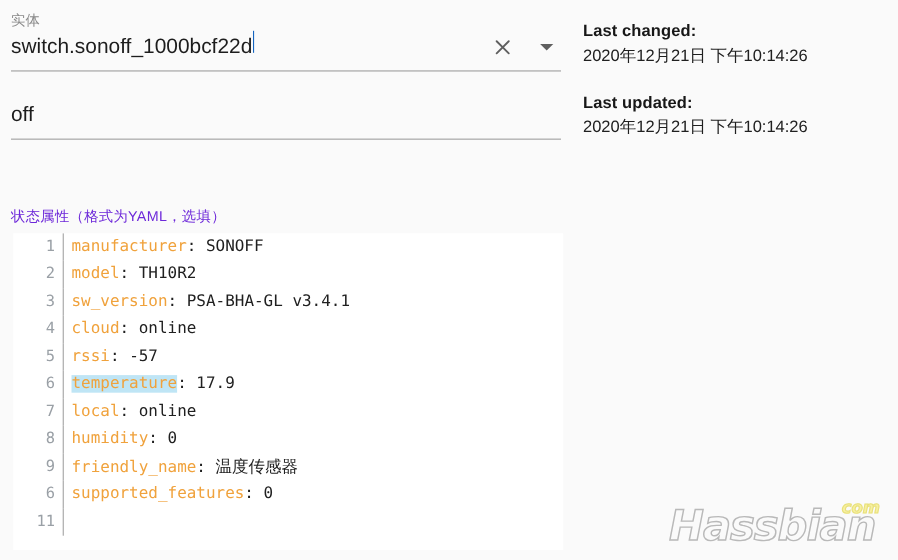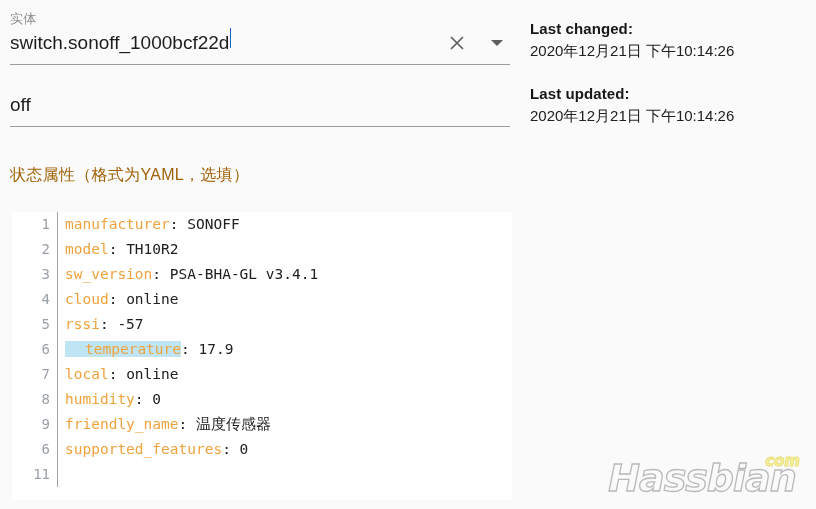--- a/index.html
+++ b/index.html
@@ -75,23 +75,23 @@
     align-items: center;
     justify-content: center;
     cursor: pointer;
   }
   .icon-btn svg { display: block; }
 
   
   .attr-label {
     position: absolute;
     left: 10px;
-    top: 165px;
-    font-size: 16px;
-    color: #a16207;
+    top: 188px;
+    font-size: 13px;
+    color: #6d28d9;
     letter-spacing: .3px;
   }
 
   .editor {
     position: absolute;
     left: 12px;
     top: 212px;
     width: 500px;
     height: 288px;
     background: #ffffff;
@@ -118,21 +118,21 @@
   }
   .code-text {
     border-left: 1px solid #a3a3a3;
     padding-left: 7px;
     flex: 1;
     height: 25px;
     line-height: 25px;
     color: #202020;
   }
   .k      { color: #f0a23c; }
-  .k.sel  { background: #bfe5f5; padding-left: 20px; }
+  .k.sel  { background: #bfe5f5; }
   .punct  { color: #202020; }
   .v      { color: #202020; }
   .v-cjk  { font-family: "DejaVu Sans", sans-serif; font-size: 15px; }
 
   
   .right-col {
     position: absolute;
     left: 530px;
     top: 18px;
     width: 280px;

